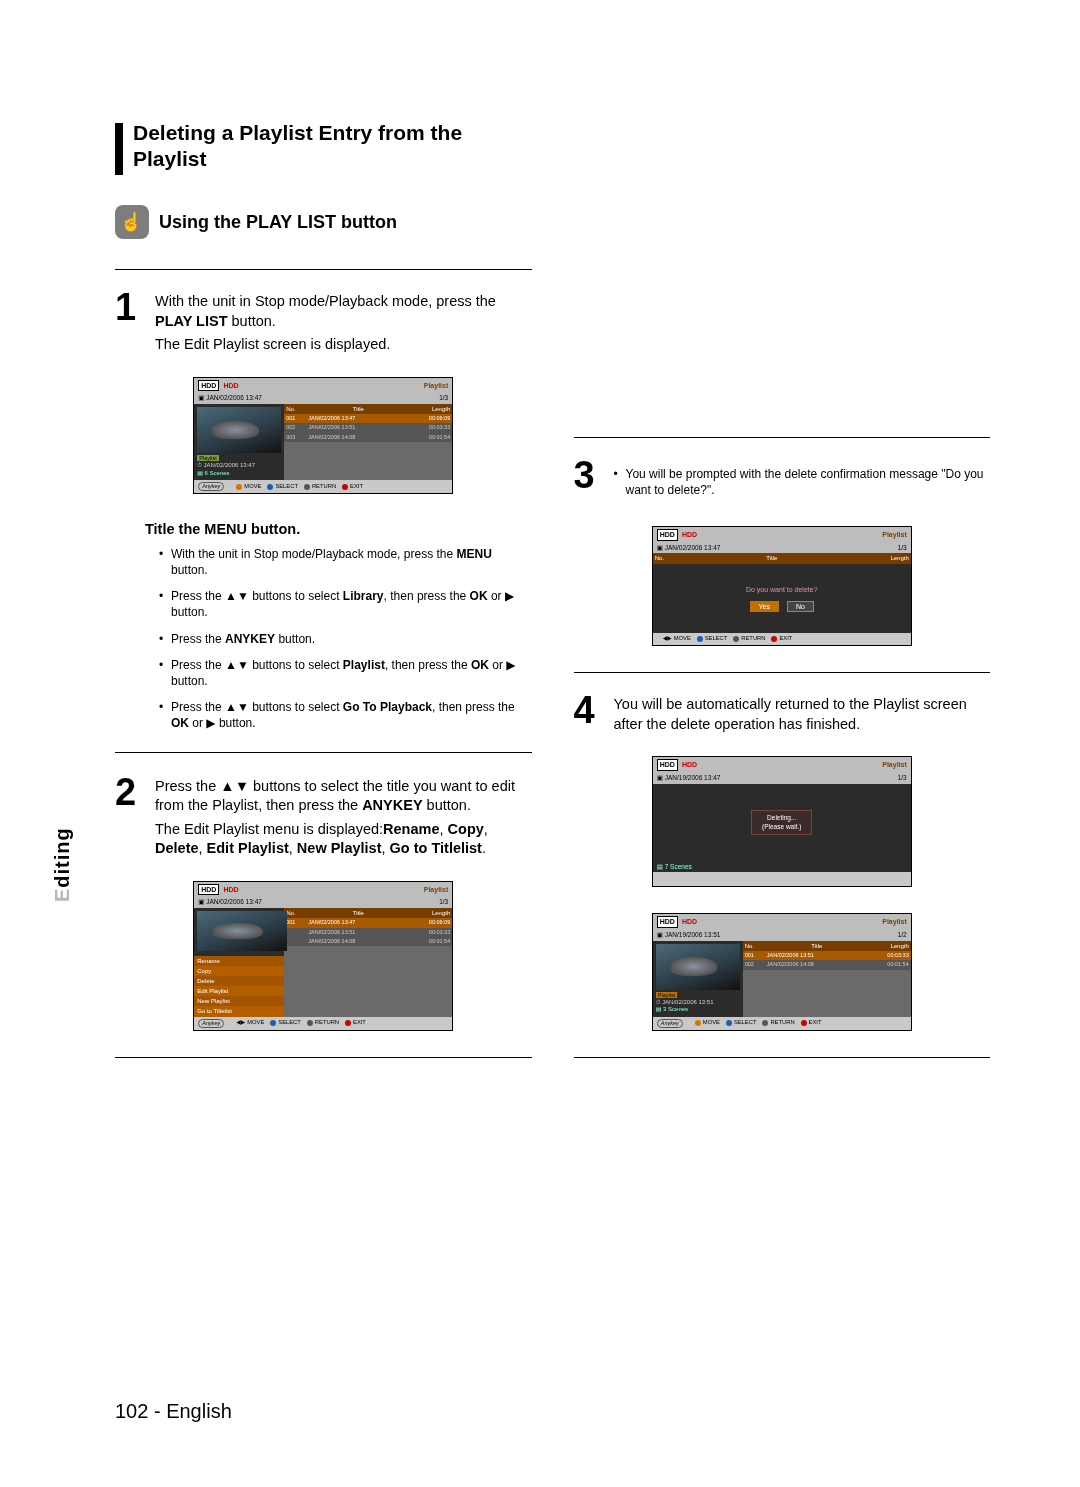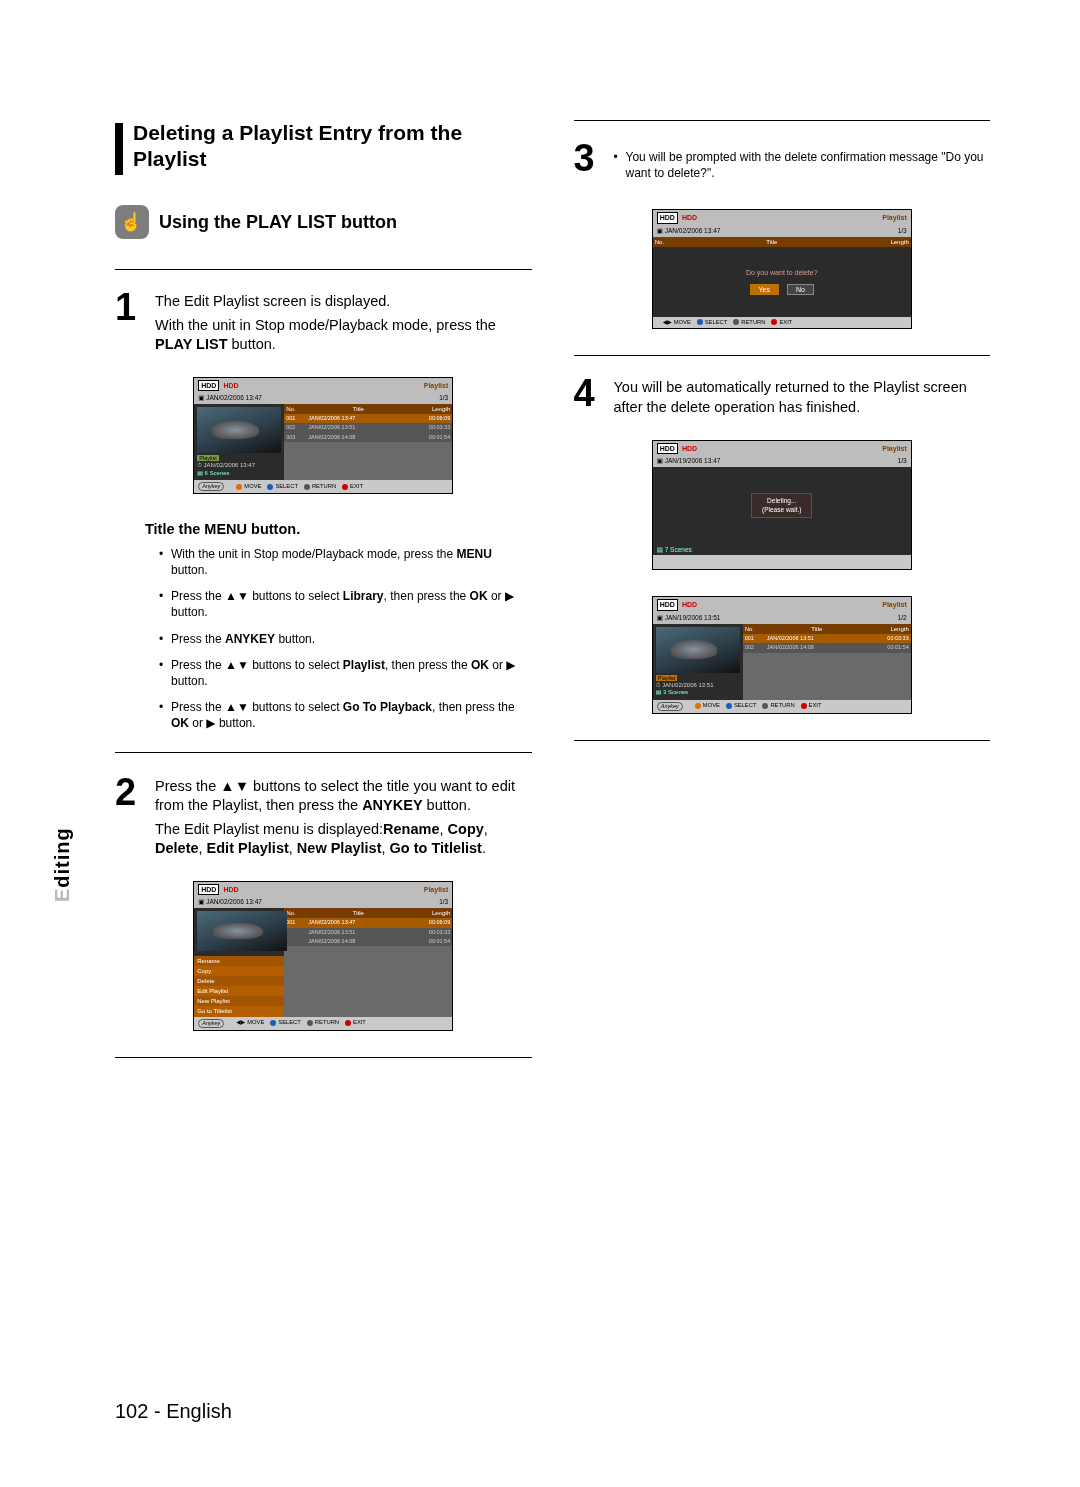--- a/index.html
+++ b/index.html
@@ -1,18 +1,18 @@
 <!DOCTYPE html>
 <html><head>
 <meta charset="utf-8">
 <style>
   * { box-sizing: border-box; margin: 0; padding: 0; }
   body { font-family: Arial, Helvetica, sans-serif; background: #fff; width: 1080px; margin: 0 auto; color: #000; font-size: 15px; line-height: 1.35; }
   .page { padding: 120px 90px 60px 115px; position: relative; min-height: 1487px; }
-  .two-col { display: flex; gap: 42px; }
+  .two-col { display: flex; gap: 42px; align-items: flex-end; }
   .col { flex: 1; min-width: 0; }
   .rule { border: 0; border-top: 1px solid #000; margin: 0; }
   .side-tab { position: absolute; left: 76px; top: 875px; transform: rotate(-90deg); transform-origin: left bottom; font-size: 20px; font-weight: bold; letter-spacing: 1px; }
   .side-tab .faded { color: #b9b9b9; }
   .sec-title { display: flex; align-items: flex-start; gap: 10px; margin-bottom: 30px; }
   .sec-bar { width: 8px; height: 52px; background: #000; margin-top: 3px; flex-shrink: 0; }
   .sec-title h1 { font-size: 21px; font-weight: bold; line-height: 1.25; }
   .icon-row { display: flex; align-items: center; gap: 10px; margin: 8px 0 30px 0; }
   .hand-icon { width: 34px; height: 34px; border-radius: 8px; background: #7d7d7d; color: #fff; display: flex; align-items: center; justify-content: center; font-size: 18px; flex-shrink: 0; }
   .icon-row h2 { font-size: 18px; font-weight: bold; }
@@ -93,22 +93,22 @@
       <div class="icon-row">
         <div class="hand-icon">☝</div>
         <h2>Using the PLAY LIST button</h2>
       </div>
 
       <hr class="rule" style="margin-bottom:18px;">
 
       <div class="step">
         <div class="step-num">1</div>
         <div class="step-body">
+          <p><span>With the unit in Stop mode/Playback mode, press the </span><b>PLAY LIST</b><span> button.</span></p>
           <p>The Edit Playlist screen is displayed.</p>
-          <p><span>With the unit in Stop mode/Playback mode, press the </span><b>PLAY LIST</b><span> button.</span></p>
         </div>
       </div>
 
       <div class="screen-wrap">
         <div class="screen">
           <div class="scr-head">
               <span class="hddbox">HDD</span>
               <span class="hddlabel">HDD</span>
               <span class="spacer"></span>
               <span class="pl-label">Playlist</span>

